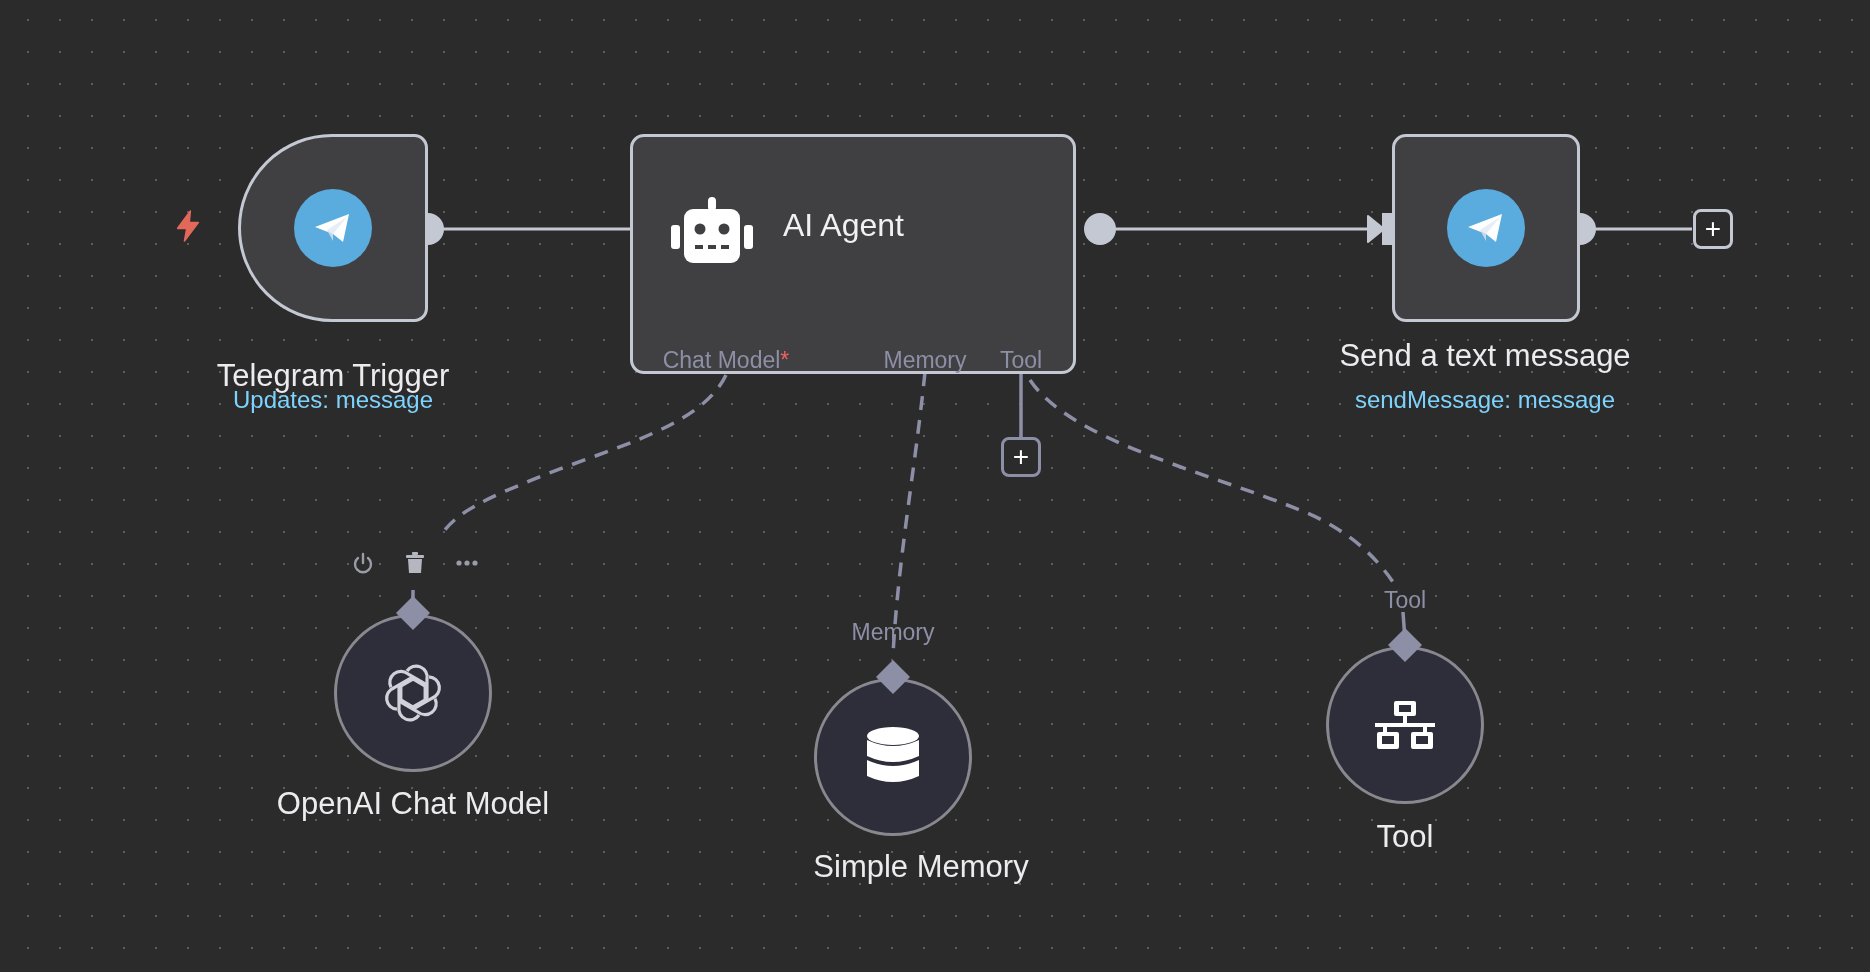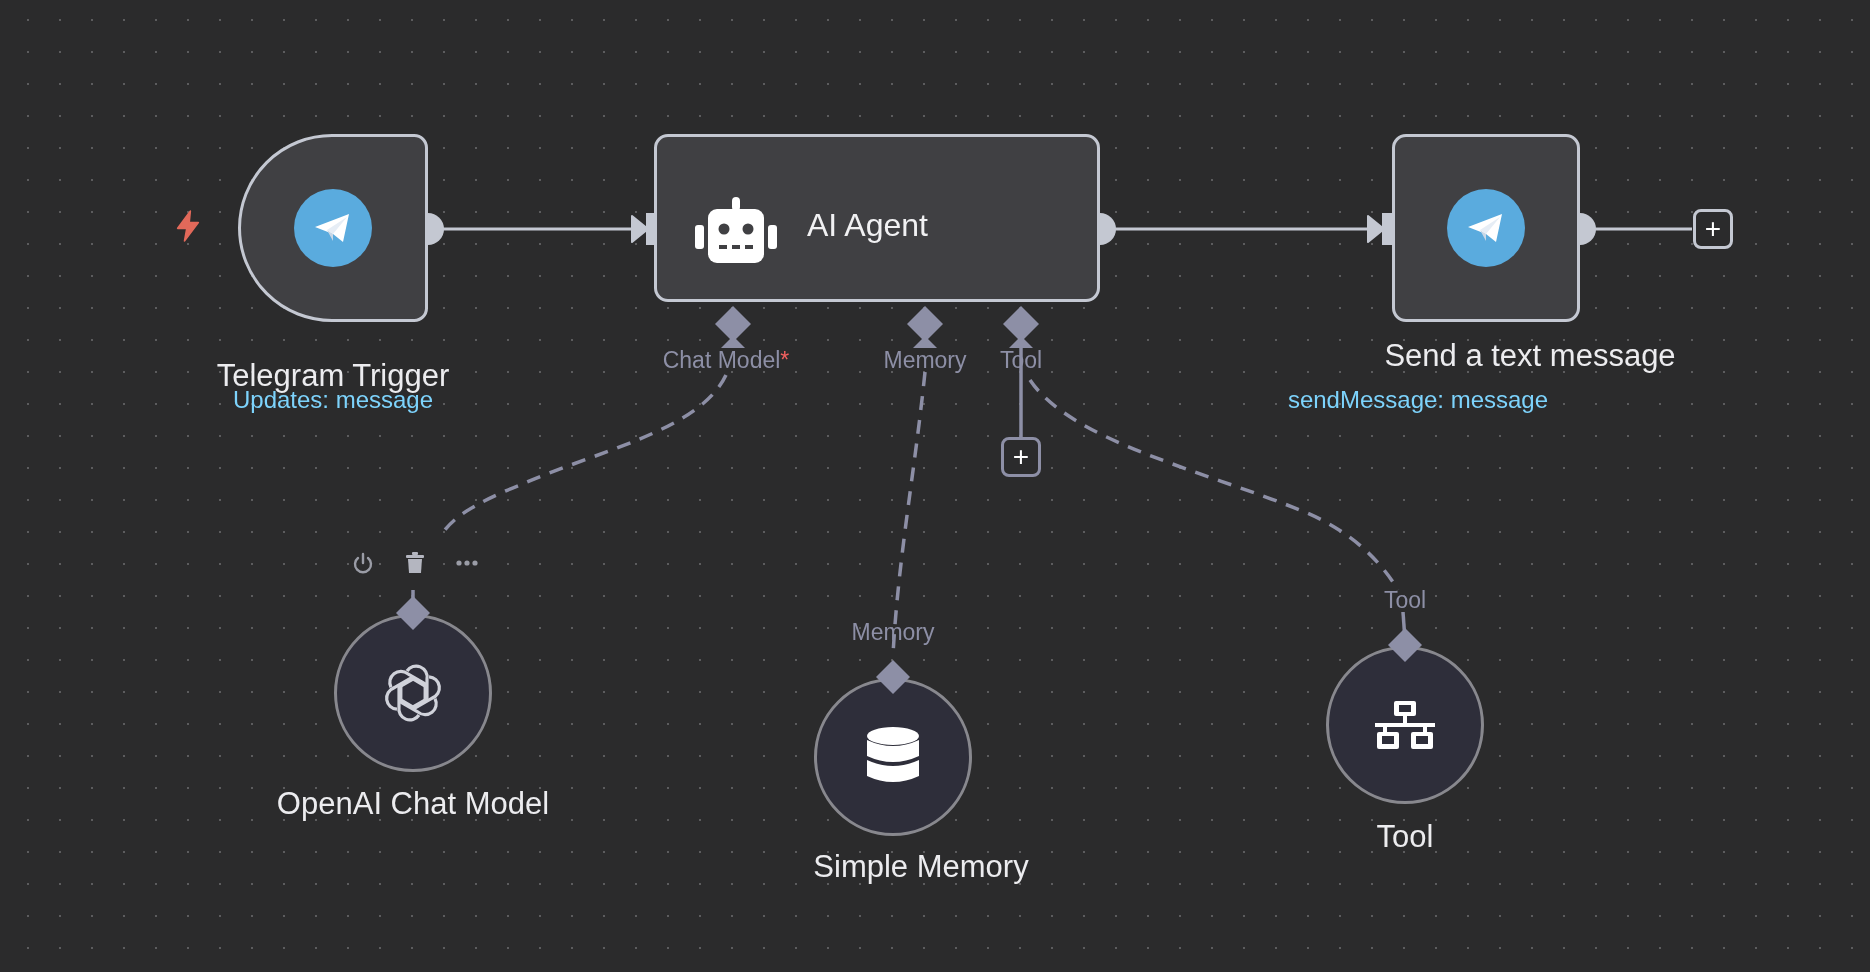--- a/index.html
+++ b/index.html
@@ -7,21 +7,21 @@
     width:1870px; height:972px; overflow:hidden; position:relative;
     background-color:#2b2b2c;
     background-image: radial-gradient(circle, #5c5c5e 1.1px, transparent 1.3px);
     background-size:32px 32px;
     background-position:12px 4px;
     font-family:"Liberation Sans", sans-serif;
   }
   #edges { position:absolute; left:0; top:0; }
   .node { position:absolute; box-sizing:border-box; background:#404043; border:3px solid #c4c8d2; }
   .node-trigger { left:238px; top:134px; width:190px; height:188px; border-radius:96px 14px 14px 96px; }
-  .node-agent { left:654px; top:134px; width:446px; height:168px; border-radius:14px; }
+  .node-agent { left:630px; top:134px; width:446px; height:240px; border-radius:14px; }
   .node-send { left:1392px; top:134px; width:188px; height:188px; border-radius:14px; }
   .tg-icon { position:absolute; width:78px; height:78px; border-radius:50%; background:#5aabde; left:50%; top:50%; transform:translate(-50%,-50%); display:flex; align-items:center; justify-content:center; }
   .robot-icon { position:absolute; left:38px; top:60px; width:82px; height:66px; }
   .agent-title { position:absolute; left:150px; top:70px; font-size:32px; color:#f1f1f3; white-space:nowrap; }
   .title { position:absolute; font-size:31px; color:#ececef; white-space:nowrap; transform:translateX(-50%); text-align:center; }
   .subtitle { position:absolute; font-size:24px; color:#7dd3fc; white-space:nowrap; transform:translateX(-50%); }
   .port-label { position:absolute; font-size:23px; color:#8d8fa6; white-space:nowrap; transform:translateX(-50%); }
   .req { color:#f0605f; }
   .sub-node { position:absolute; width:158px; height:158px; border-radius:50%; box-sizing:border-box; background:#2e2e3a; border:3px solid #88888e; display:flex; align-items:center; justify-content:center; }
   .plus-box { position:absolute; width:40px; height:40px; box-sizing:border-box; border:3px solid #c4c8d2; border-radius:8px; background:#2b2b2c; color:#fff; font-size:28px; line-height:33px; text-align:center; }
@@ -105,22 +105,22 @@
 
 <div class="node node-send">
   <div class="tg-icon">
     <svg width="44" height="40" viewBox="0 0 44 40">
       <path d="M4 19 L38 6 L32 34 L22 26 Z" fill="#ffffff"></path>
       <path d="M16 22 L22 33 L22 26 Z" fill="#c9d7e6"></path>
       <path d="M16 22 L36 9 L22 26 Z" fill="#e6edf5"></path>
     </svg>
   </div>
 </div>
-<div class="title" style="left:1485px; top:338px;margin-left:45px;">Send a text message</div>
-<div class="subtitle" style="left:1418px; top:386px;">sendMessage: message</div>
+<div class="title" style="left:1485px; top:338px;">Send a text message</div>
+<div class="subtitle" style="left:1485px; top:386px;">sendMessage: message</div>
 <div class="plus-box" style="left:1693px; top:209px;">+</div>
 
 <div class="toolbar-icon" style="left:349px; top:549px;">
   <svg width="24" height="24" viewBox="0 0 24 24">
       <path d="M7 7 A8 8 0 1 0 17 7" fill="none" stroke="#9a9ca6" stroke-width="2.4" stroke-linecap="round"></path>
       <line x1="12" y1="3" x2="12" y2="12" stroke="#9a9ca6" stroke-width="2.4" stroke-linecap="round"></line>
     </svg>
 </div>
 <div class="toolbar-icon" style="left:401px; top:549px;">
   <svg width="22" height="24" viewBox="0 0 22 24">

